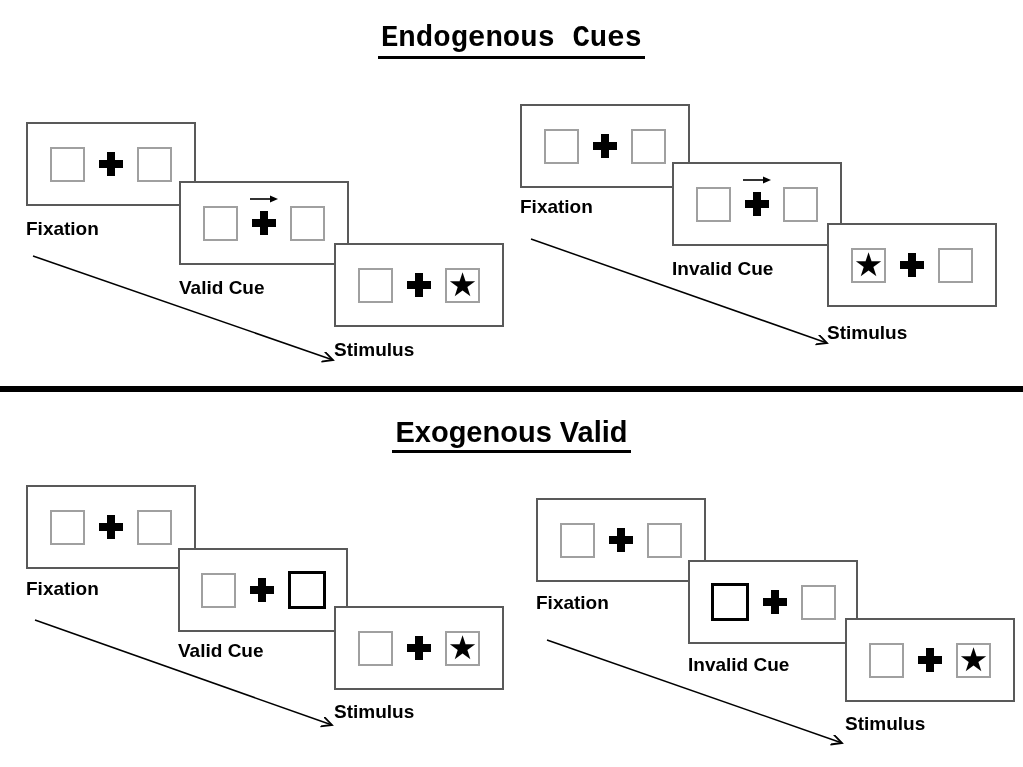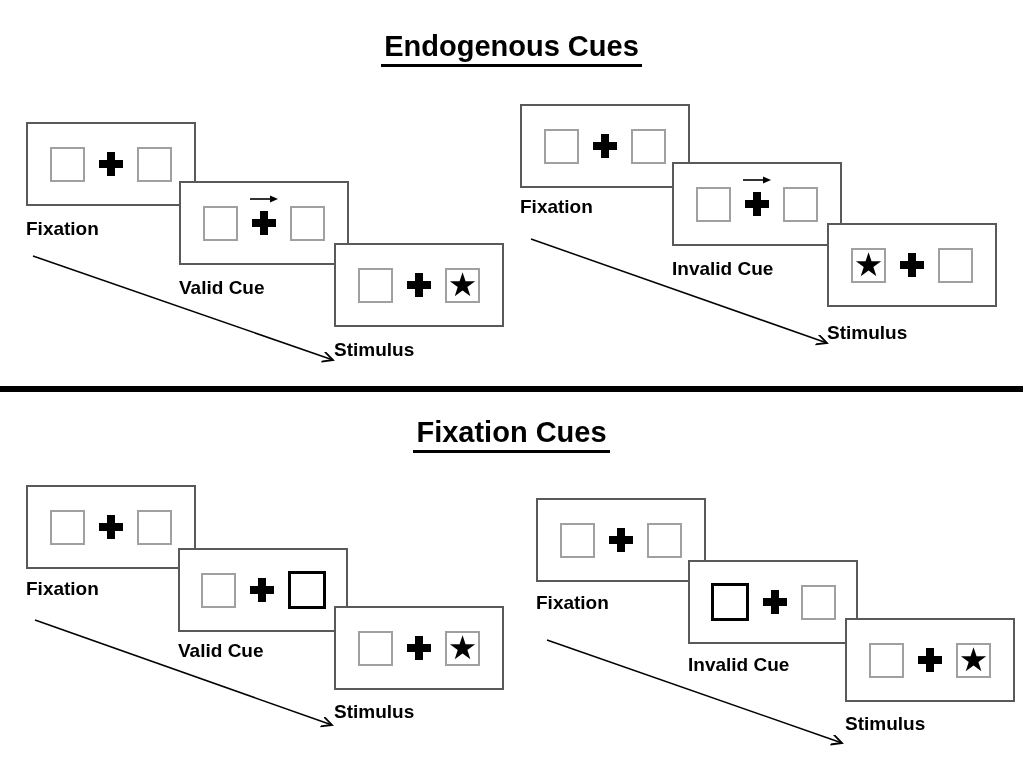--- a/index.html
+++ b/index.html
@@ -62,21 +62,21 @@
         <path d="M0,0 L7,3.5 L0,7" fill="none" stroke="#000" stroke-width="1.2"></path>
       </marker>
     </defs>
     <line x1="33" y1="256" x2="333" y2="360" stroke="#000" stroke-width="1.5" marker-end="url(#arrowV)"></line>
     <line x1="531" y1="239" x2="827" y2="343" stroke="#000" stroke-width="1.5" marker-end="url(#arrowV)"></line>
     <line x1="35" y1="620" x2="332" y2="725" stroke="#000" stroke-width="1.5" marker-end="url(#arrowV)"></line>
     <line x1="547" y1="640" x2="842" y2="743" stroke="#000" stroke-width="1.5" marker-end="url(#arrowV)"></line>
   </svg>
 
   <section>
-    <div class="title" style="top:30px;">
+    <div class="title" style="top:22px;font-family:Liberation Mono, monospace;">
       <span>Endogenous Cues</span>
     </div>
 
     <div class="screen z1" style="left:26px;top:122px;">
       <div class="sq"></div>
       <div class="cue-slot">
         <div class="cross"></div>
       </div>
       <div class="sq"></div>
     </div>
@@ -137,21 +137,21 @@
       </div>
       <div class="sq"></div>
     </div>
     <div class="plabel" style="left:827px;top:322px;">Stimulus</div>
   </section>
 
   <div class="divider" style="top:386px;"></div>
 
   <section>
     <div class="title" style="top:416px;">
-      <span>Fixation Cues</span>
+      <span>Exogenous Valid</span>
     </div>
 
     <div class="screen z1" style="left:26px;top:485px;">
       <div class="sq"></div>
       <div class="cue-slot">
         <div class="cross"></div>
       </div>
       <div class="sq"></div>
     </div>
     <div class="plabel" style="left:26px;top:578px;">Fixation</div>

